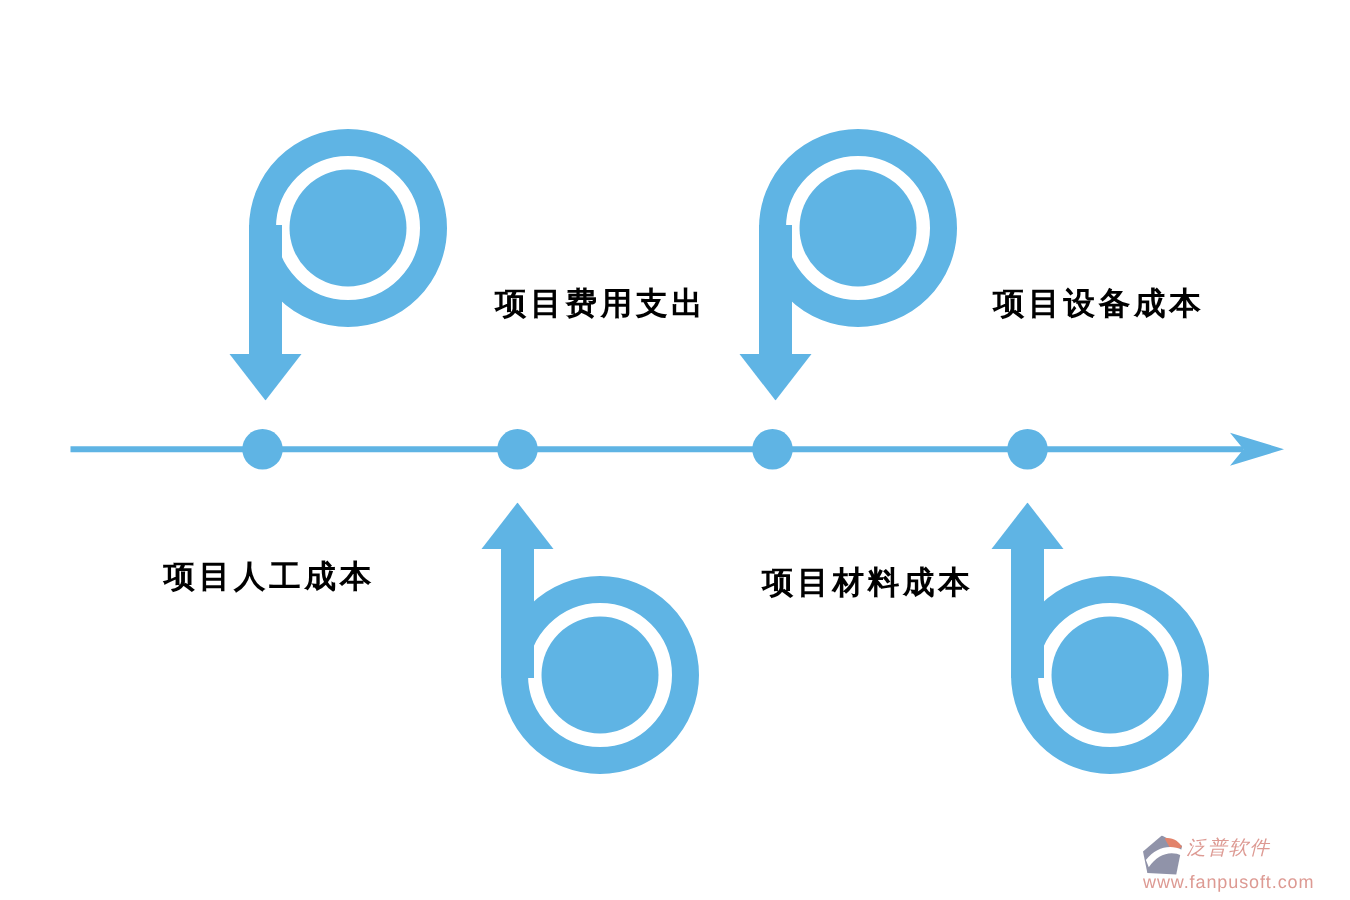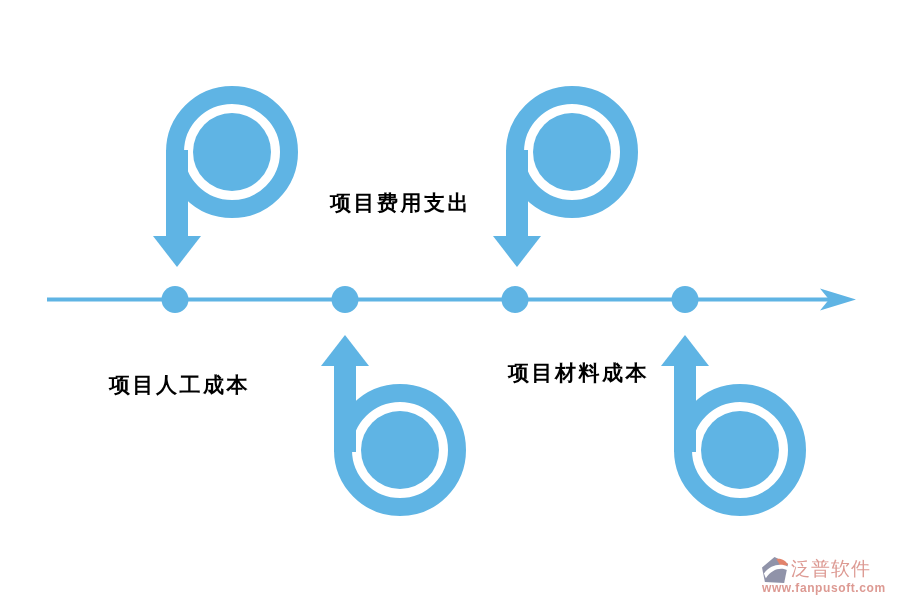--- a/index.html
+++ b/index.html
@@ -39,31 +39,32 @@
     left: 760px;
     top: 555px;
     width: 138px;
     height: 44px;
   }
   .wm-logo { position: absolute; left: 2px; top: 2px; }
   .wm-brand {
     position: absolute;
     left: 31px;
     top: 1px;
-    font-size: 19px;
+    font-size: 13px;
     letter-spacing: 1px;
     color: var(--watermark-text, #DD9A93);
     white-space: nowrap;
+    font-style: italic;
   }
   .wm-url {
     position: absolute;
     left: 2px;
     top: 26px;
     font-size: 12px;
-    font-weight: bold;
+    font-weight: normal;
     letter-spacing: 0.6px;
     color: var(--watermark-text, #DD9A93);
     white-space: nowrap;
   }
 </style>
 </head>
 <body>
 
 <div class="stage">
 
@@ -100,22 +101,23 @@
   </svg>
 
   <svg class="icon flip" style="left:654px; top:335px" width="152" height="187" viewBox="0 0 152 187">
     <use href="#p-shape"></use>
   </svg>
 
   <div class="node-label" style="left:109px; top:374px">项目人工成本</div>
 
   <div class="node-label" style="left:330px; top:192px">项目费用支出</div>
 
-  <div class="node-label" style="left:508px; top:362px">项目材料成本</div>
+  <div class="node-label" style="left:508px; top:378px">项目材料成本</div>
 
+  <div class="node-label" style="left:662px; top:192px">项目设备成本</div>
 
   <div class="watermark">
     <svg class="wm-logo" width="27" height="27" viewBox="0 0 28 28">
       <path d="M13 0 L27 7 L23 27 L3 26 L0 11 Z" fill="var(--watermark-logo, #9093A9)"></path>
       <path d="M15 2 C20 1 25 4 27 8 L20 11 C18 7 16 4 15 2 Z" fill="var(--watermark-logo-accent, #E2836B)"></path>
       <path d="M2 17 C9 8 19 6 27 10 L27 14 C19 10 10 13 4 22 Z" fill="#ffffff"></path>
     </svg>
     <div class="wm-brand">泛普软件</div>
     <div class="wm-url">www.fanpusoft.com</div>
   </div>

